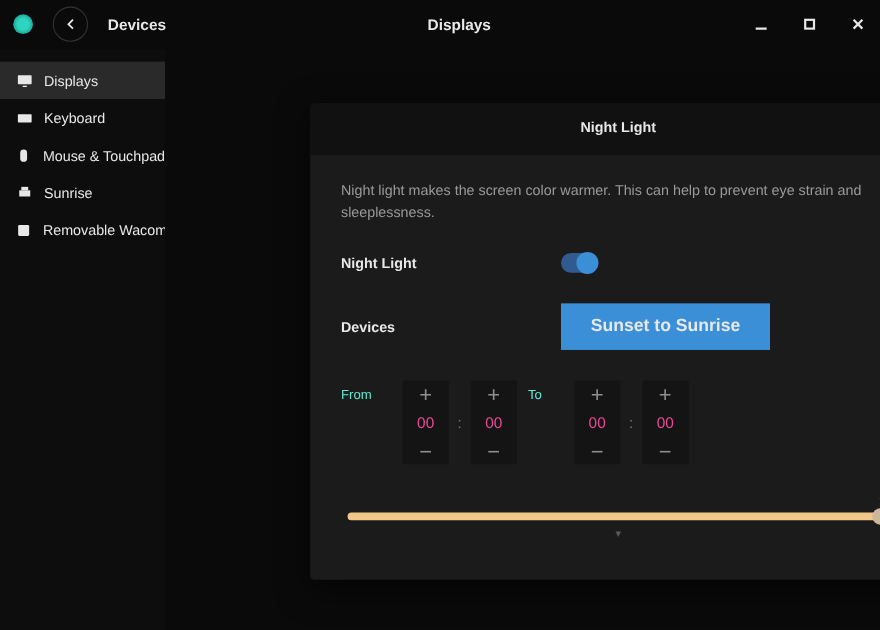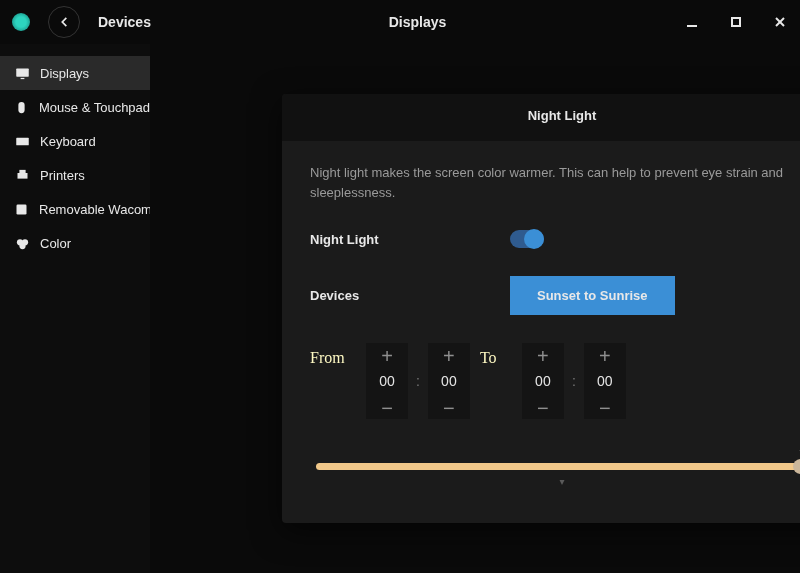--- a/index.html
+++ b/index.html
@@ -31,31 +31,31 @@
     .modal { position: absolute; left: 132px; top: 50px; width: 560px; background: #1b1b1b; border-radius: 4px; box-shadow: 0 8px 30px rgba(0,0,0,0.6); }
     .modal-header { display: flex; align-items: center; justify-content: center; position: relative; padding: 14px 0 18px; background: #111; border-radius: 4px 4px 0 0; }
     .modal-title { font-weight: 700; font-size: 13px; }
     .modal-body { padding: 22px 28px 36px; }
     .desc { color: #9a9a9a; font-size: 13px; line-height: 1.5; margin-bottom: 28px; }
     .row { display: flex; align-items: center; margin-bottom: 28px; }
     .row-label { font-weight: 700; font-size: 13px; width: 200px; }
     .toggle { width: 34px; height: 18px; background: #2f5b8f; border-radius: 10px; position: relative; cursor: pointer; }
     .toggle::after { content: ""; position: absolute; right: 0px; top: -1px; width: 20px; height: 20px; border-radius: 50%; background: #3b8fd6; }
     .seg { display: flex; }
-    .seg-btn { padding: 11px 26px; font-size: 13px; font-weight: 600; cursor: pointer; background: #141414; border: 1px solid #2c2c2c; color: #e8e8e8; }
+    .seg-btn { padding: 11px 26px; font-size: 16px; font-weight: 600; cursor: pointer; background: #141414; border: 1px solid #2c2c2c; color: #e8e8e8; }
     .seg-btn.active { background: #3b8fd6; border-color: #3b8fd6; }
 
     .time-row { display: flex; align-items: flex-start; gap: 10px; margin-bottom: 44px; margin-top: 6px; }
-    .time-label { color: #fef9c3; font-size: 16px; display:inline-block; padding-top: 6px; font-family: Liberation Serif, serif; }
+    .time-label { color: #5eead4; font-size: 12px; display:inline-block; padding-top: 6px; }
     .time-from { width: 46px; }
     .time-to { width: 32px; }
     .spinner-pair { display: flex; align-items: center; gap: 8px; }
     .spinner { width: 42px; background: #141414; display: flex; flex-direction: column; align-items: center; }
     .sp-btn { color: #8f8f8f; font-size: 20px; padding: 2px 0 0; cursor: pointer; user-select: none; line-height: 22px; }
-    .sp-val { color: #e5e5e5; font-size: 14px; padding: 6px 0; }
+    .sp-val { color: #ec4899; font-size: 14px; padding: 6px 0; }
     .colon { color: #777; font-size: 14px; }
 
     .slider-wrap { position: relative; margin: 0 6px; }
     .slider-track { height: 7px; background: #f1c88a; border-radius: 4px; }
     .slider-thumb { position: absolute; right: 0; top: -4px; width: 15px; height: 15px; border-radius: 50%; background: #cbb79b; cursor: pointer; }
     .sun-icon { position: absolute; right: -2px; top: -20px; color: #6a6a6a; font-size: 13px; }
     .caret-down { text-align: center; color: #5a5a5a; margin-top: 6px; font-size: 10px; }
   </style>
 </head>
 <body>
@@ -96,59 +96,49 @@
           <svg viewBox="0 0 24 24">
             <rect x="2" y="4" width="20" height="13" rx="1"></rect>
             <rect x="9" y="19" width="6" height="2"></rect>
           </svg>
         </span>
       <span>Displays</span>
     </div>
     <div class="side-item">
       <span class="icon">
           <svg viewBox="0 0 24 24">
+            <rect x="2" y="6" width="20" height="12" rx="1"></rect>
+          </svg>
+        </span>
+      <span>Keyboard</span>
+    </div>
+    <div class="side-item">
+      <span class="icon">
+          <svg viewBox="0 0 24 24">
             <rect x="7" y="3" width="10" height="18" rx="5"></rect>
           </svg>
         </span>
       <span>Mouse &amp; Touchpad</span>
-    </div>
-    <div class="side-item">
-      <span class="icon">
-          <svg viewBox="0 0 24 24">
-            <rect x="2" y="6" width="20" height="12" rx="1"></rect>
-          </svg>
-        </span>
-      <span>Keyboard</span>
     </div>
     <div class="side-item">
       <span class="icon">
           <svg viewBox="0 0 24 24">
             <rect x="4" y="8" width="16" height="9"></rect>
             <rect x="7" y="3" width="10" height="5"></rect>
           </svg>
         </span>
-      <span>Printers</span>
+      <span>Sunrise</span>
     </div>
     <div class="side-item">
       <span class="icon">
           <svg viewBox="0 0 24 24">
             <rect x="4" y="4" width="16" height="16" rx="2"></rect>
           </svg>
         </span>
       <span>Removable Wacom</span>
-    </div>
-    <div class="side-item">
-      <span class="icon">
-          <svg viewBox="0 0 24 24">
-            <circle cx="8" cy="10" r="5"></circle>
-            <circle cx="16" cy="10" r="5"></circle>
-            <circle cx="12" cy="16" r="5"></circle>
-          </svg>
-        </span>
-      <span>Color</span>
     </div>
   </div>
 
   <div class="main">
     <div class="bg-panel">
       <span class="bg-label">ndscape</span>
       <span class="bg-label">3 (16:9)</span>
       <span class="bg-btn">On</span>
     </div>
 

